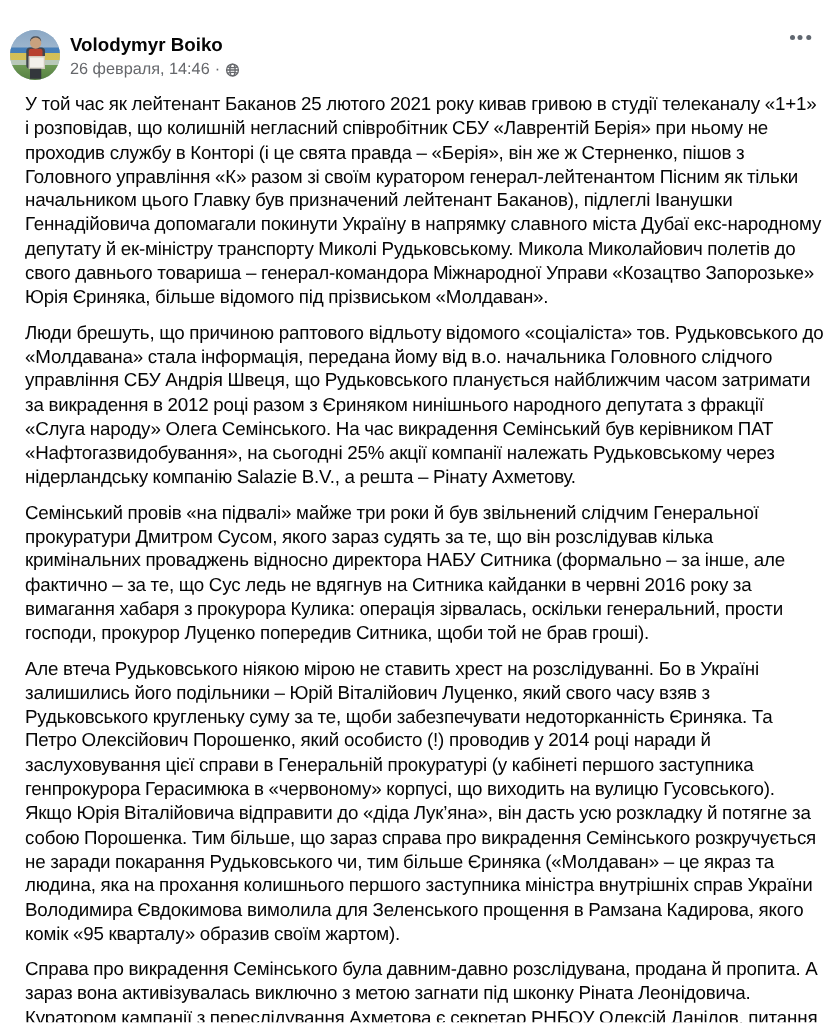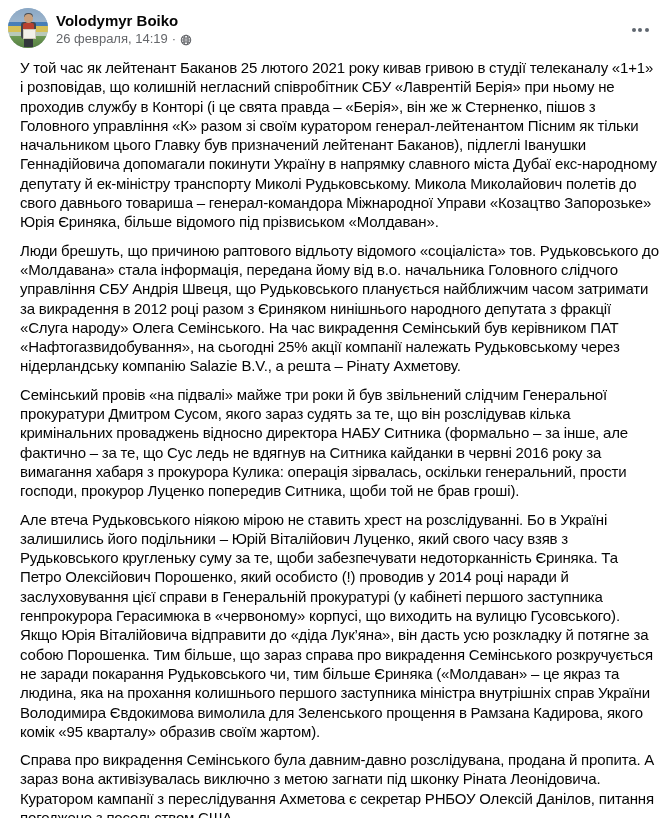--- a/index.html
+++ b/index.html
@@ -2,21 +2,21 @@
 <html><head>
 <meta charset="utf-8">
 <style>
   html,body{margin:0;padding:0;background:#ffffff;}
   .post{
     width:670px;height:818px;background:#ffffff;box-sizing:border-box;
     font-family:"Liberation Sans",sans-serif;color:#050505;position:relative;
     overflow:hidden;
   }
   
-  .header{display:flex;align-items:flex-start;padding:8px 12px 4px 8px;position:relative;}
+  .header{display:flex;align-items:flex-start;padding:24px 12px 4px 8px;position:relative;}
   .avatar{
     width:40px;height:40px;border-radius:50%;overflow:hidden;position:relative;
     flex:0 0 40px;cursor:pointer;background:#9fb8d0;
   }
   .av-sky{position:absolute;inset:0;background:linear-gradient(180deg,#8aa7c4 0%,#a7bdd2 55%,#b9c9b9 60%);}
   .av-flag{position:absolute;left:0;right:0;top:34%;height:26%;
     background:linear-gradient(180deg,#3d78b5 0%,#3d78b5 45%,#d9c04a 45%,#d9c04a 100%);opacity:.9;}
   .av-grass{position:absolute;left:0;right:0;bottom:0;height:30%;background:linear-gradient(180deg,#6e9a55,#567f42);}
   .av-head{position:absolute;left:16px;top:6px;width:9px;height:9px;border-radius:50%;background:#c9a17e;}
   .av-cap{position:absolute;left:16px;top:5px;width:9px;height:4px;border-radius:4px 4px 0 0;background:#4a4f55;}
@@ -56,21 +56,21 @@
       <div class="av-vest"></div>
       <div class="av-paper"></div>
       <div class="av-legs"></div>
       <div class="av-cap"></div>
       <div class="av-head"></div>
     </div>
 
     <div class="head-meta">
       <div class="author">Volodymyr Boiko</div>
       <div class="sub">
-        <span class="ts">26 февраля, 14:19</span>
+        <span class="ts">26 февраля, 14:46</span>
         <span>·</span>
         <span class="globe">
           <svg viewBox="0 0 16 16" width="12" height="12" fill="none" stroke="#65676b" stroke-width="1.4">
             <circle cx="8" cy="8" r="6.3"></circle>
             <ellipse cx="8" cy="8" rx="2.8" ry="6.3"></ellipse>
             <line x1="1.7" y1="8" x2="14.3" y2="8"></line>
             <path d="M2.6 4.6 Q8 6.4 13.4 4.6"></path>
             <path d="M2.6 11.4 Q8 9.6 13.4 11.4"></path>
           </svg>
         </span>

